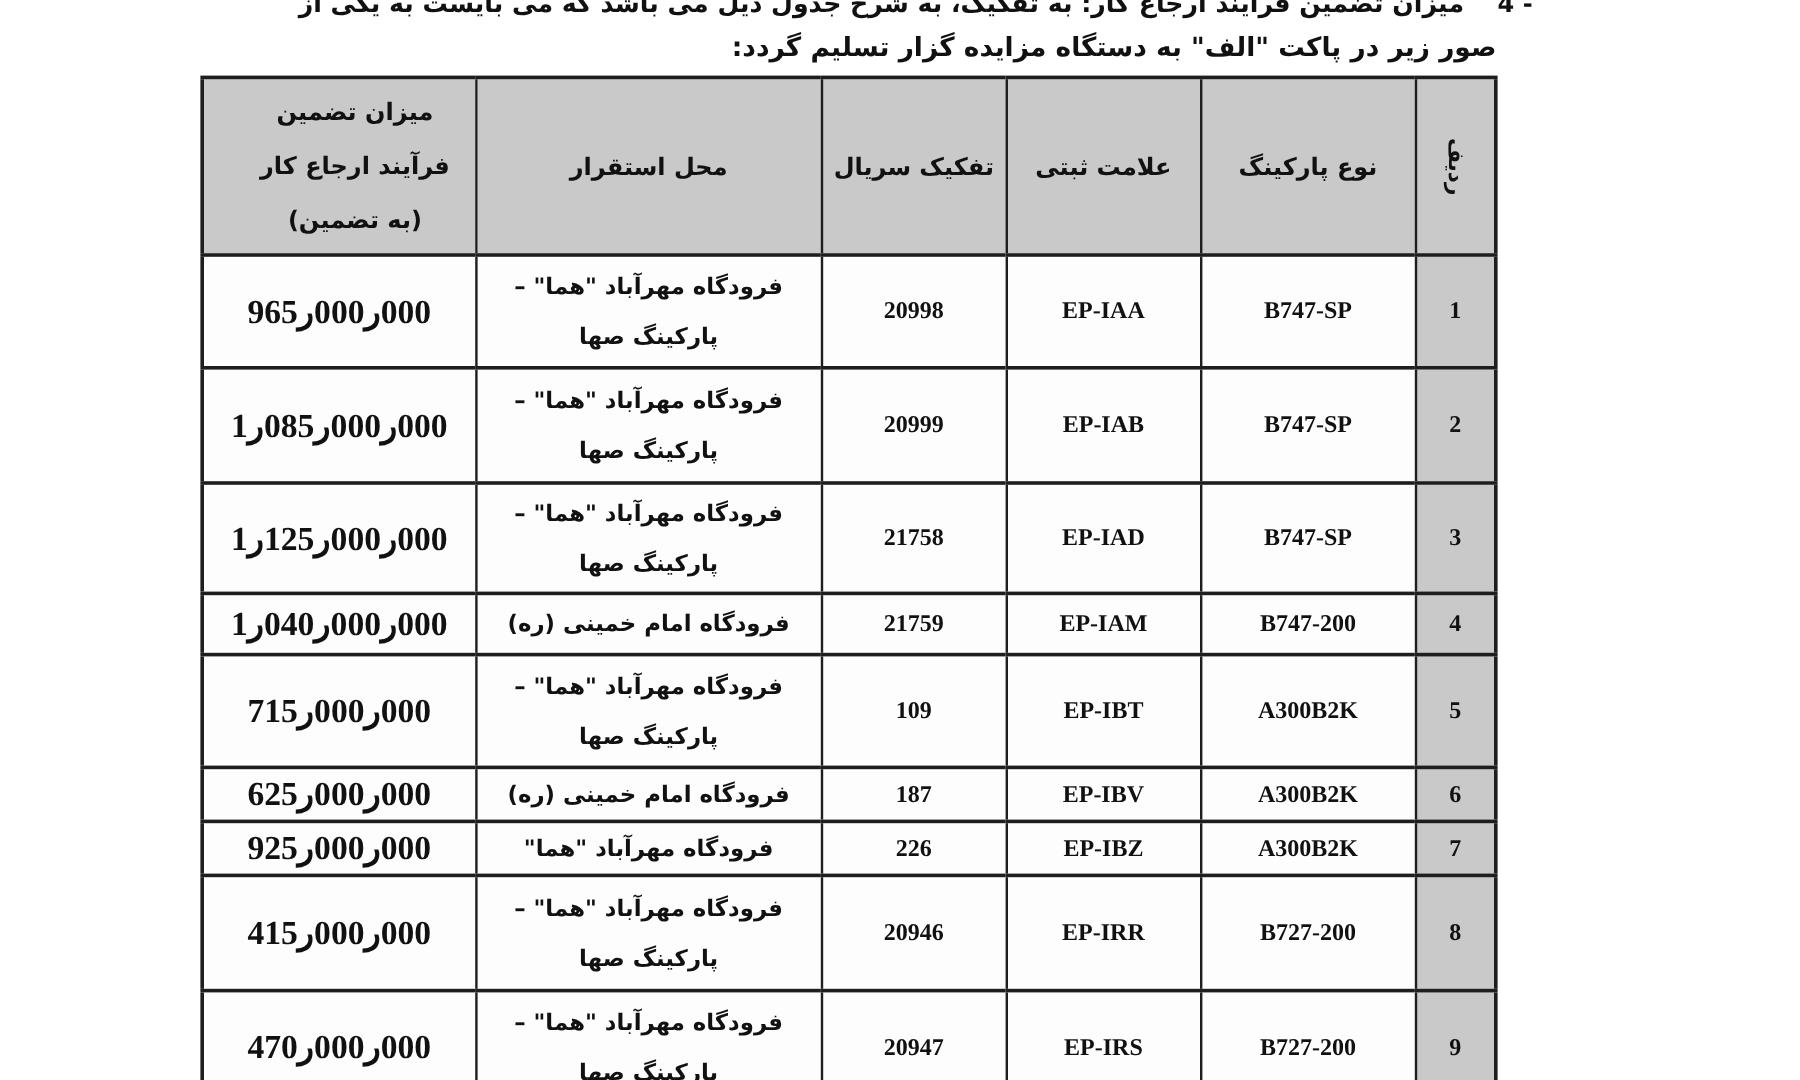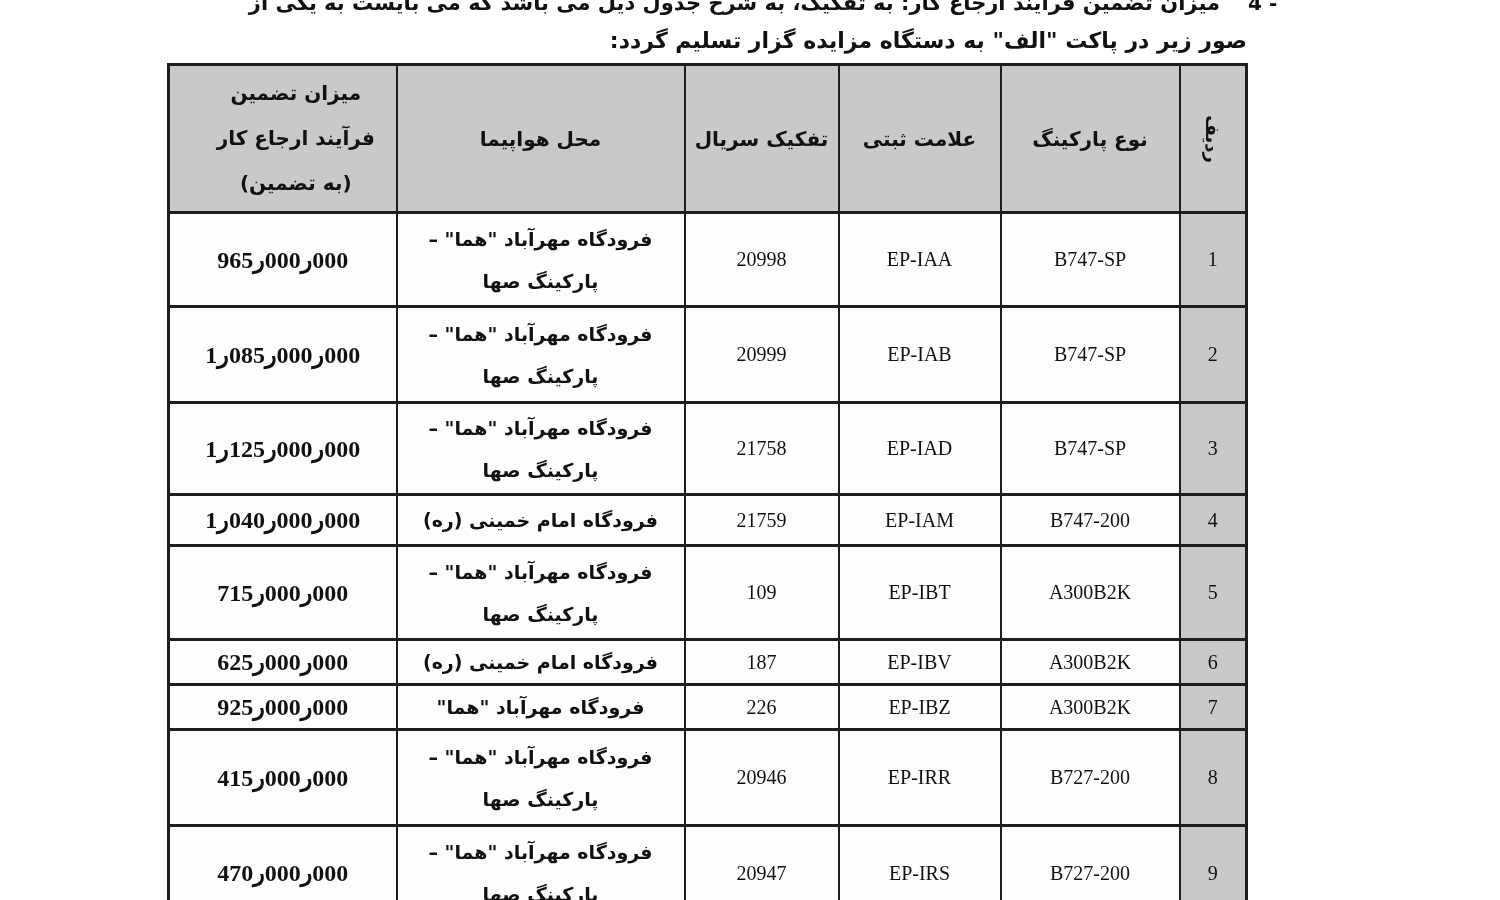--- a/index.html
+++ b/index.html
@@ -40,25 +40,25 @@
   th { font-size: 20px; font-weight: bold; }
   .vert {
     writing-mode: vertical-rl; margin: 0 auto;
     font-size: 18px; font-weight: bold; letter-spacing: 2px;
   }
   .guarantee-hdr div { line-height: 45px; padding-left: 26px; }
   td.loc { font-size: 19px; font-weight: bold; line-height: 42px; }
   td.loc .loc-line:empty { display: none; }
   td.latin, td.rownum {
     font-family: "Liberation Serif", serif;
-    font-weight: normal; font-size: 20px; direction: ltr;
+    font-weight: bold; font-size: 20px; direction: ltr;
   }
   td.amount {
     font-family: "Liberation Serif", serif;
-    font-weight: bold; font-size: 24px;
+    font-weight: bold; font-size: 28px;
     direction: ltr; unicode-bidi: bidi-override;
   }
 </style>
 </head>
 <body>
 
 <div class="intro-marker">4 -</div>
 <div class="intro-line1">میزان تضمین فرآیند ارجاع کار: به تفکیک، به شرح جدول ذیل می باشد که می بایست به یکی از</div>
 <div class="intro-line2">صور زیر در پاکت "الف" به دستگاه مزایده گزار تسلیم گردد:</div>
 
@@ -72,21 +72,21 @@
       <col style="width:228px">
   </colgroup>
   <thead>
     <tr style="height:148px">
       <th class="gray">
           <div class="vert">ردیف</div>
         </th>
       <th class="gray">نوع پارکینگ</th>
       <th class="gray">علامت ثبتی</th>
       <th class="gray">تفکیک سریال</th>
-      <th class="gray">محل هواپیما</th>
+      <th class="gray">محل استقرار</th>
       <th class="gray guarantee-hdr">
         <div>میزان تضمین</div>
         <div>فرآیند ارجاع کار</div>
         <div>(به تضمین)</div>
       </th>
     </tr>
   </thead>
   <tbody>
     <tr style="height:94px">
       <td class="gray rownum">1</td>

